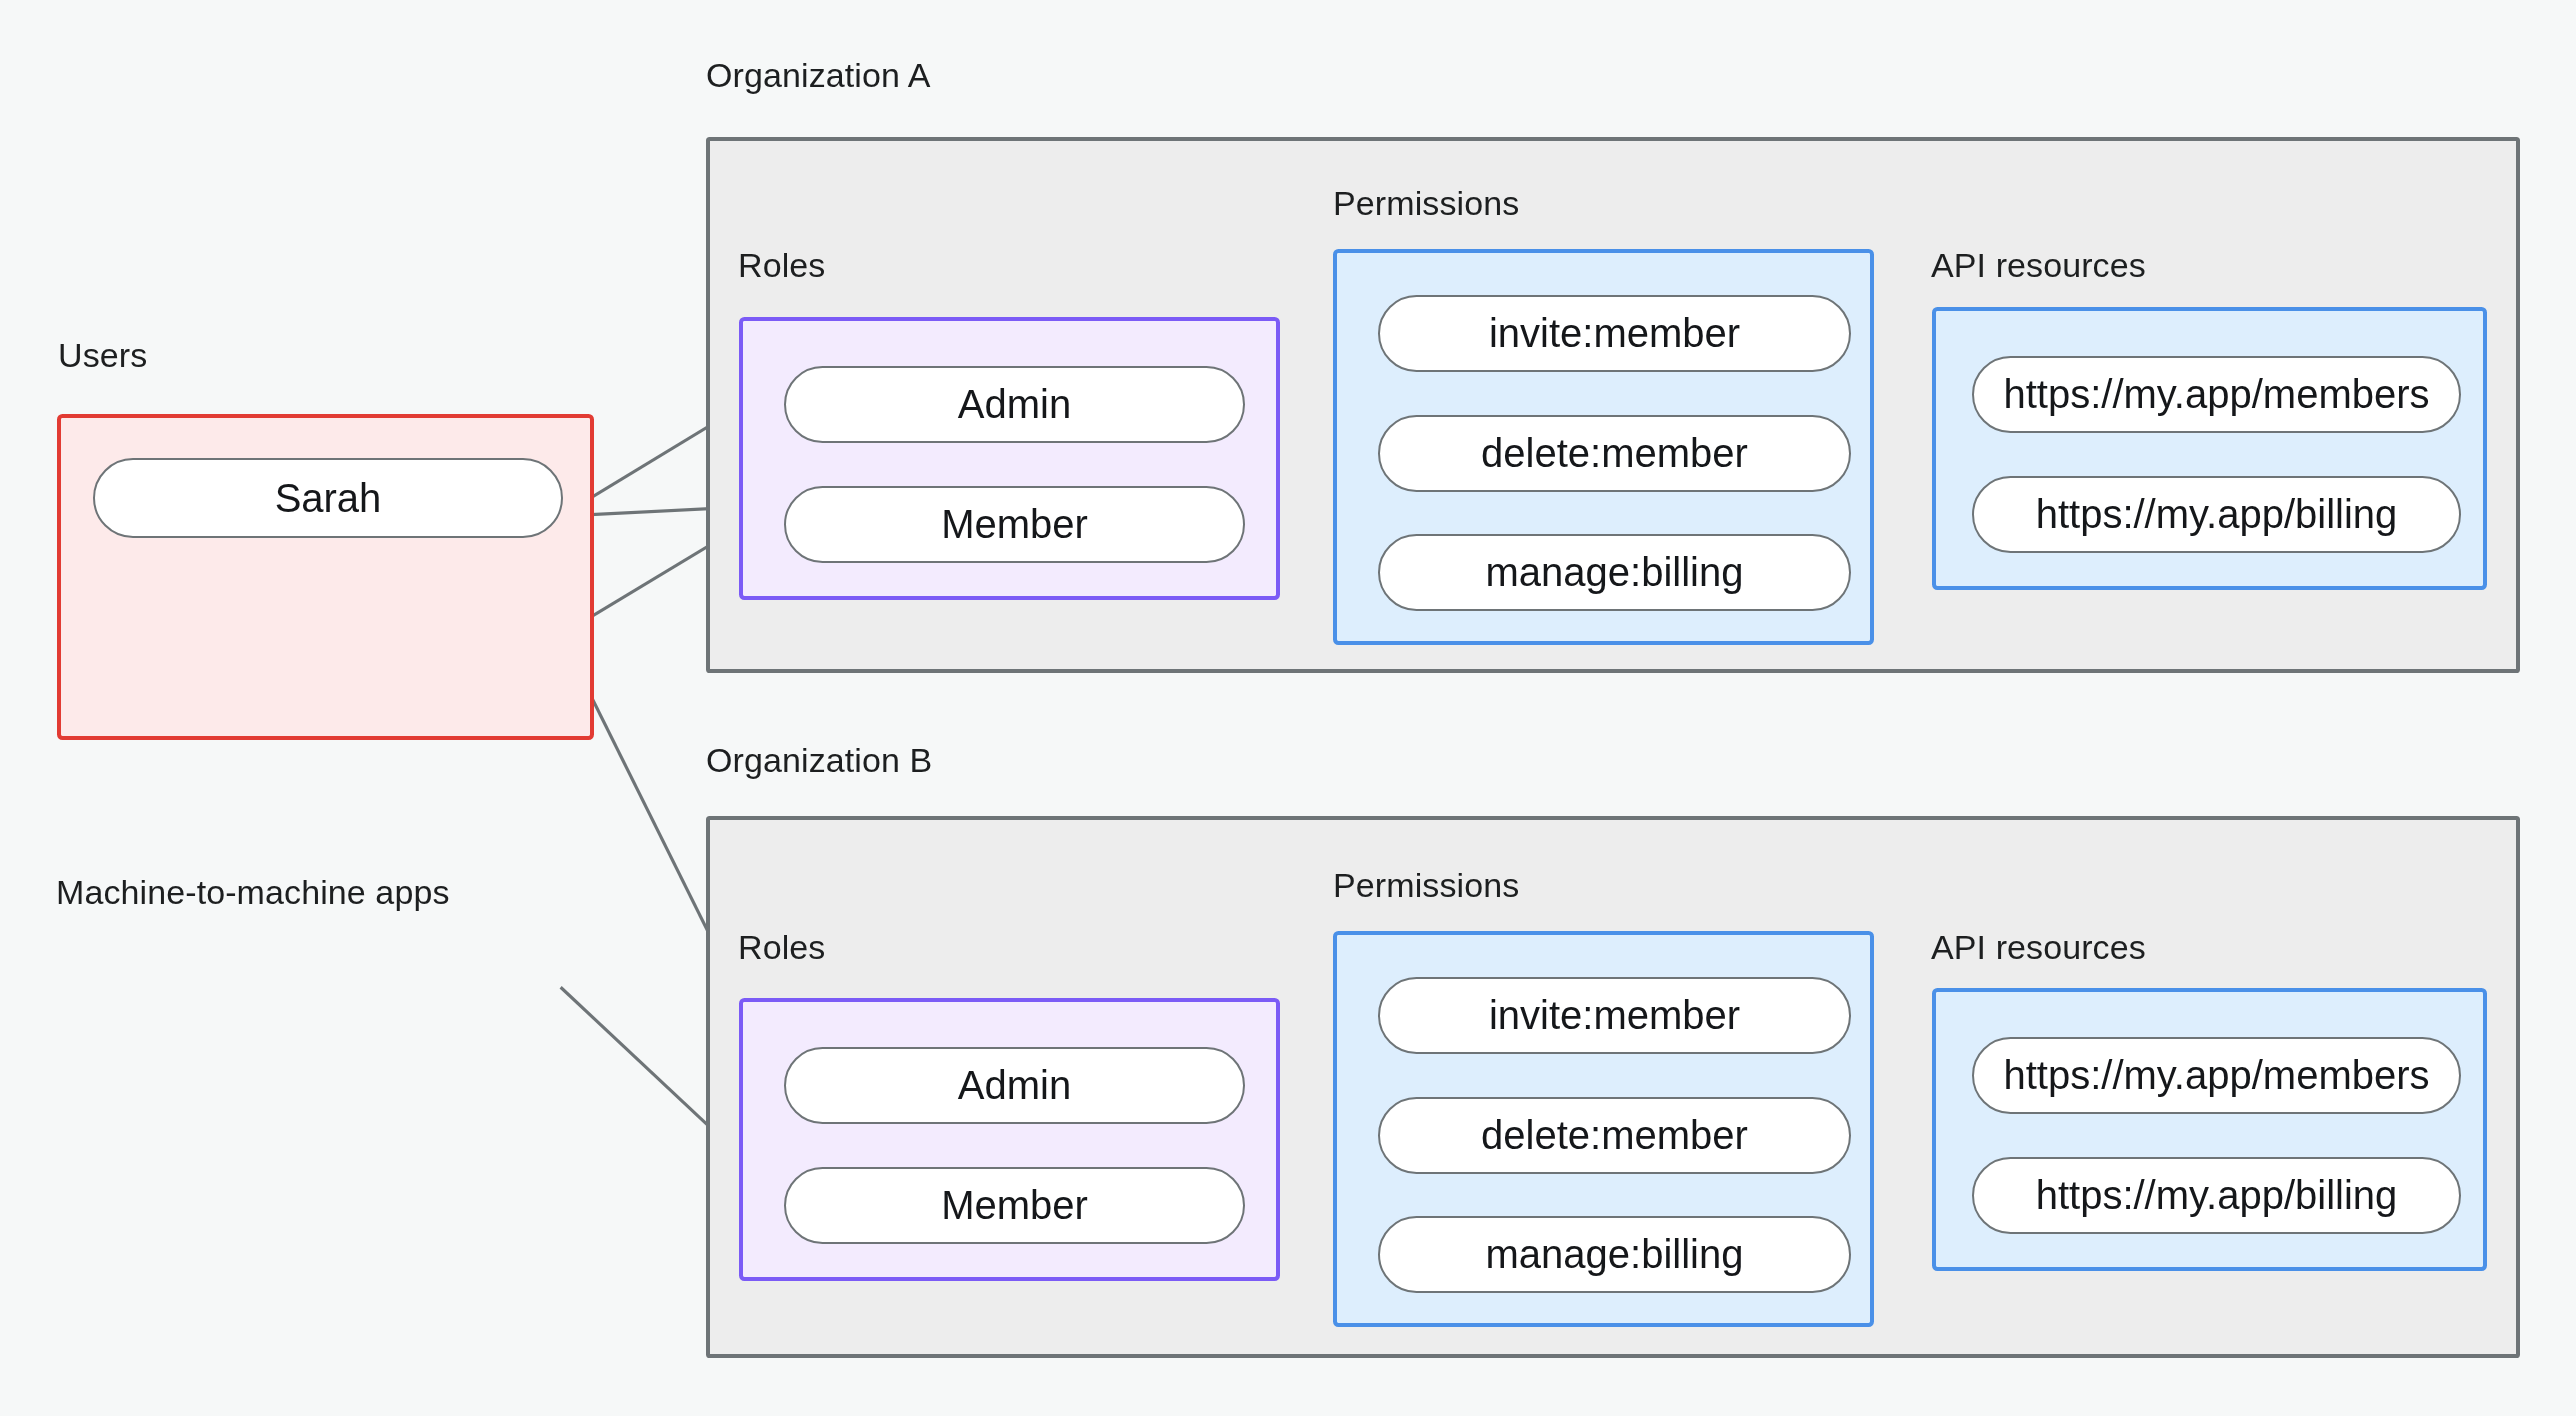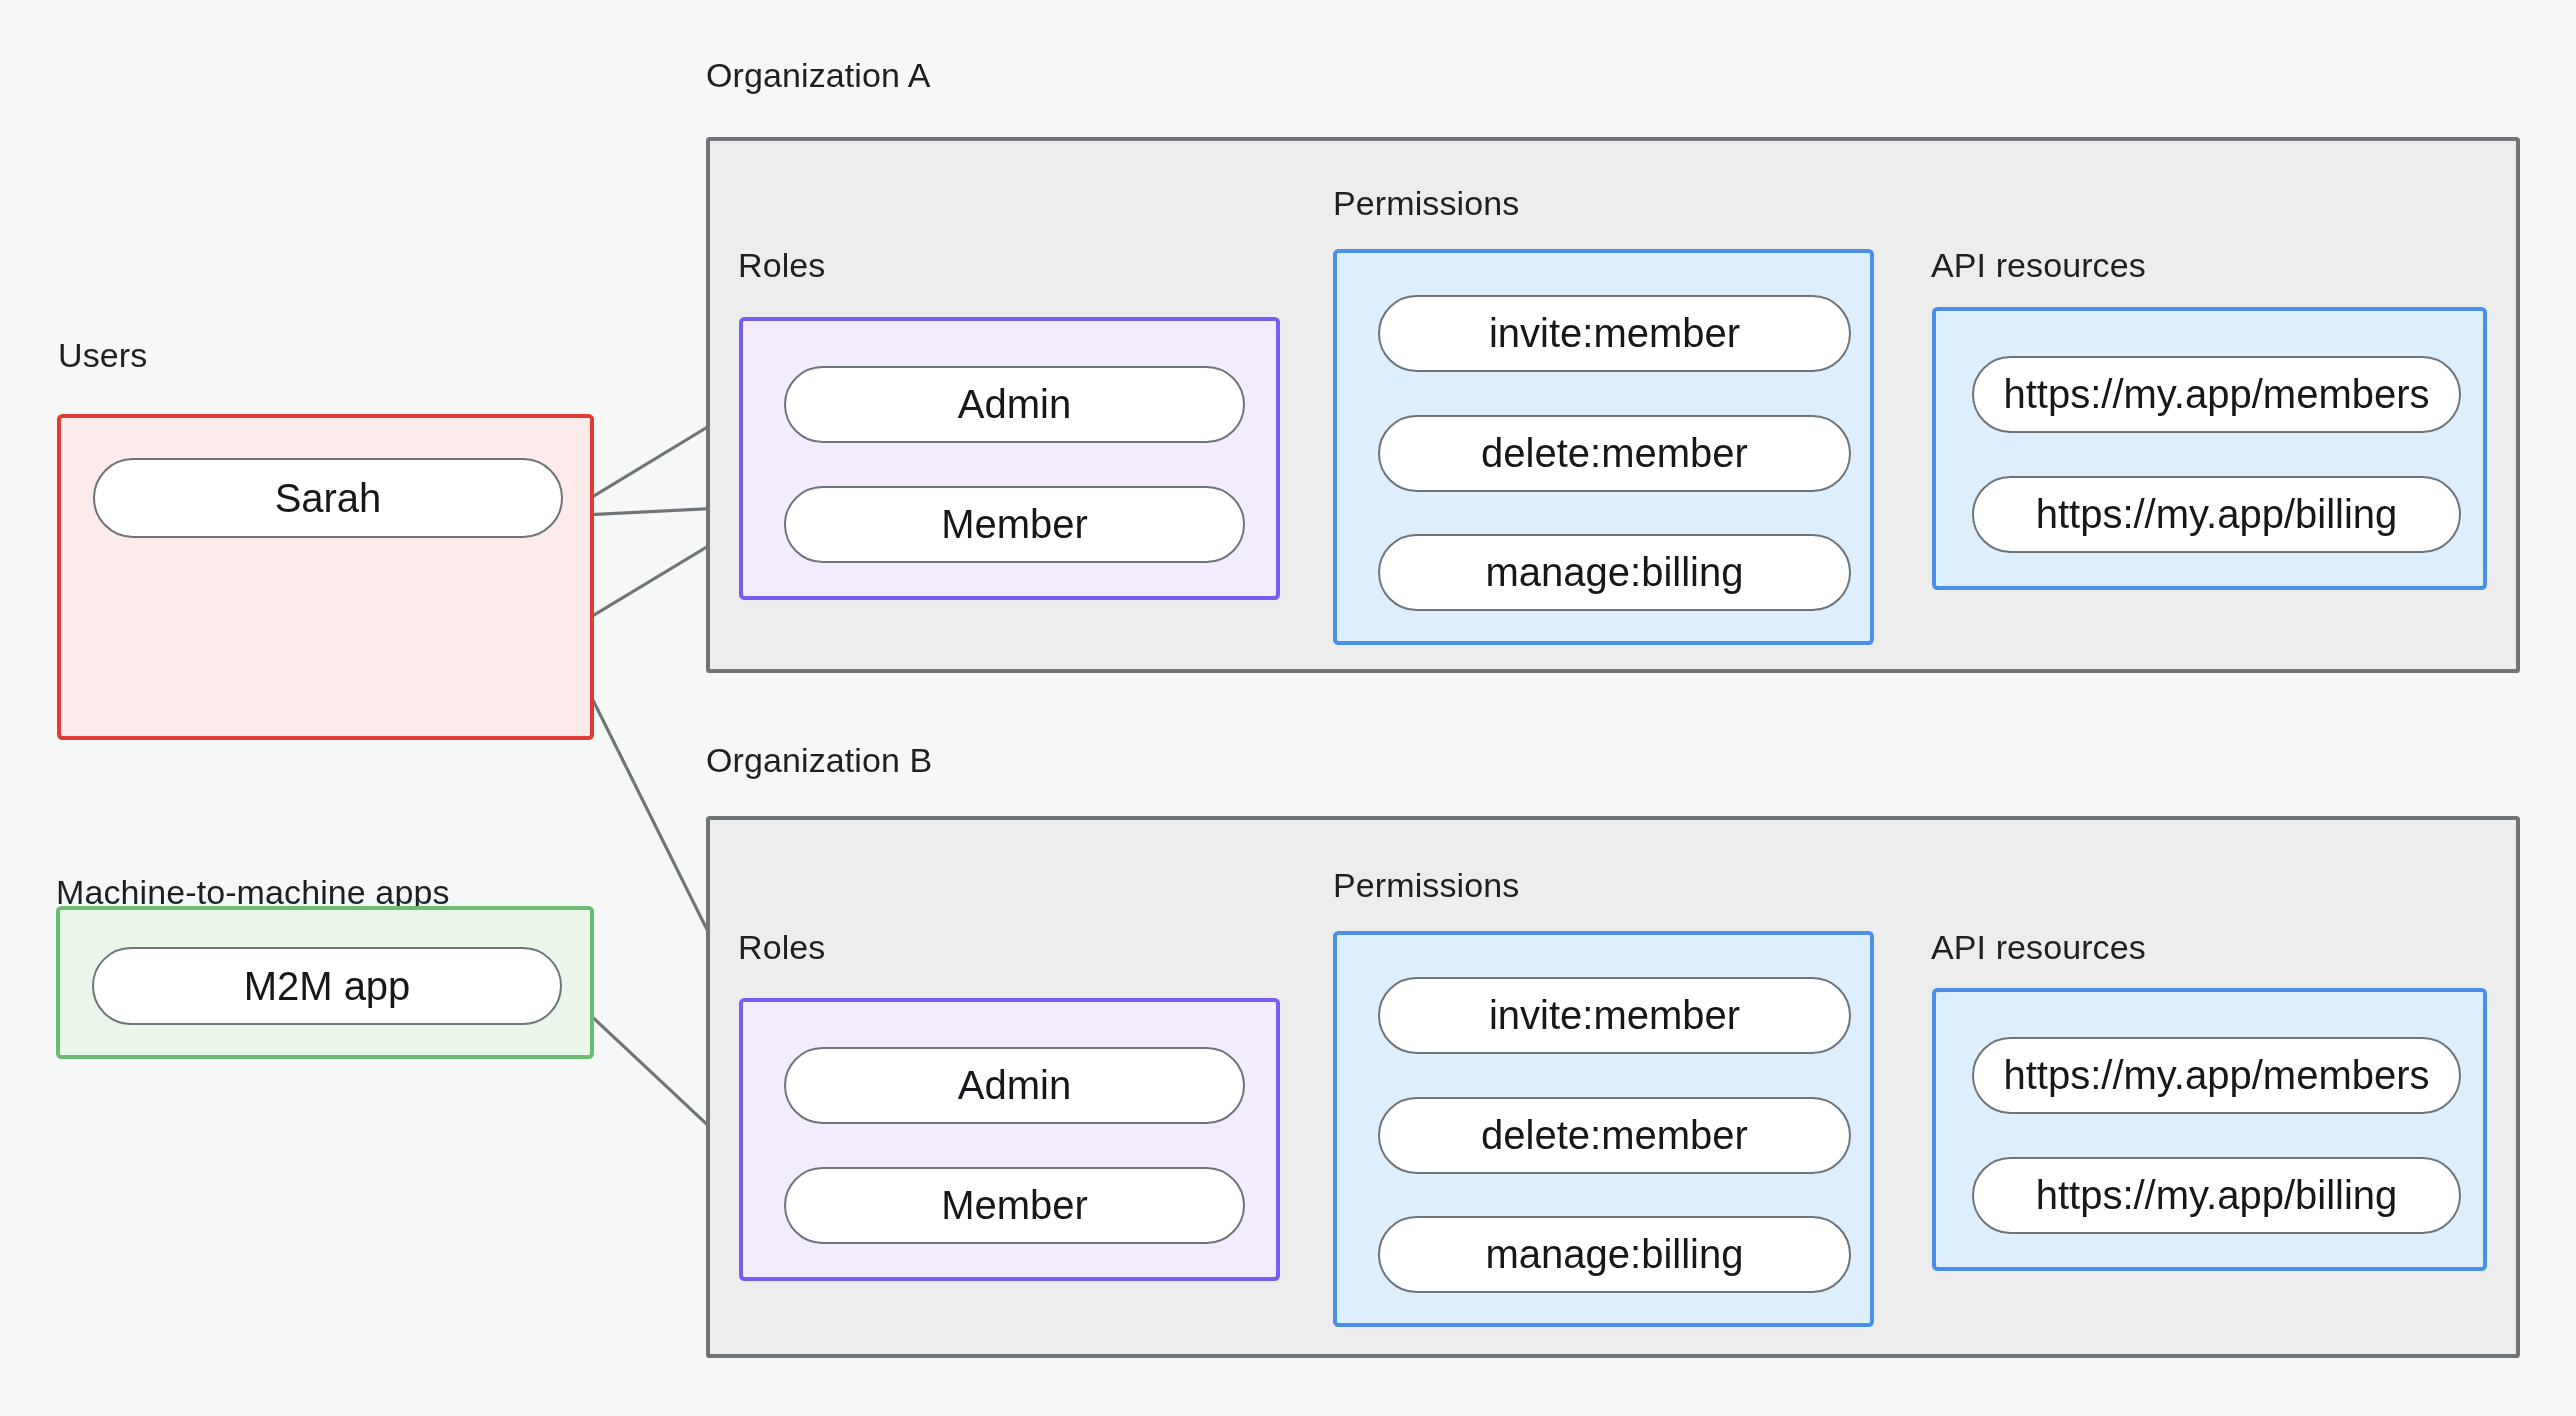--- a/index.html
+++ b/index.html
@@ -115,25 +115,20 @@
   <div class="grp-label" style="left:58px;top:336px;">Users</div>
 
   <div class="cbox users" style="left:57px;top:414px;width:537px;height:326px;">
     <div class="pill" style="left:32px;top:40px;width:470px;height:80px;">
       <span>Sarah</span>
     </div>
   </div>
 
   <div class="grp-label" style="left:56px;top:833px;margin-top:40px;">Machine-to-machine apps</div>
 
-  <div class="cbox m2m" style="left:56px;top:906px;width:538px;height:153px;">
-    <div class="pill" style="left:32px;top:37px;width:470px;height:78px;">
-      <span>M2M app</span>
-    </div>
-  </div>
 
   <div class="grp-label" style="left:706px;top:56px;">Organization A</div>
 
   <div class="org-box" style="left:706px;top:137px;width:1814px;height:536px;">
 
     <div class="grp-label" style="left:28px;top:105px;">Roles</div>
     <div class="cbox roles" style="left:29px;top:166px;width:541px;height:283px;">
       <div class="pill" style="left:41px;top:45px;width:461px;height:77px;">
         <span>Admin</span>
       </div>

